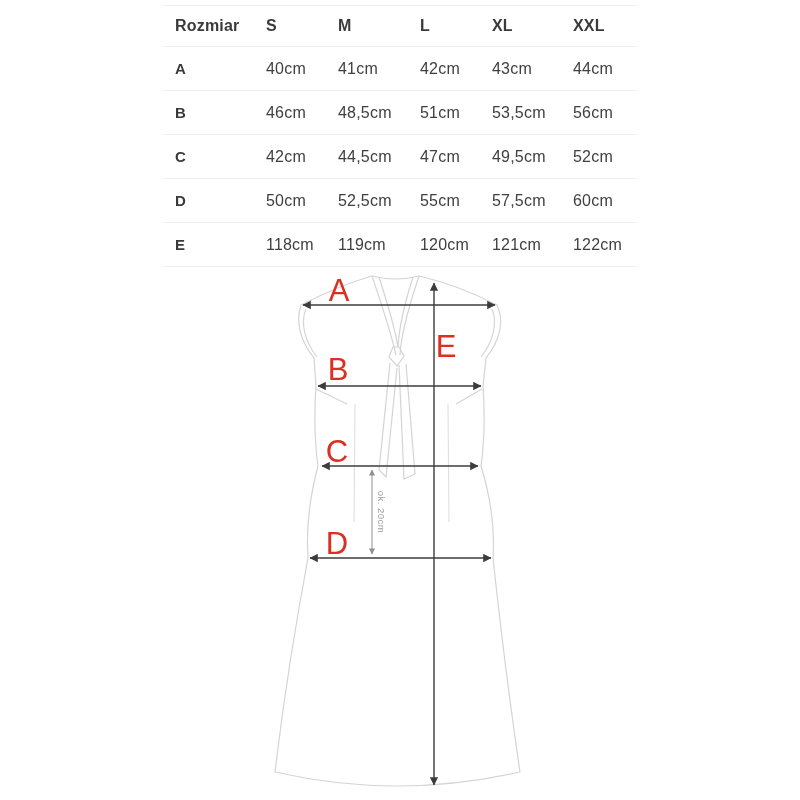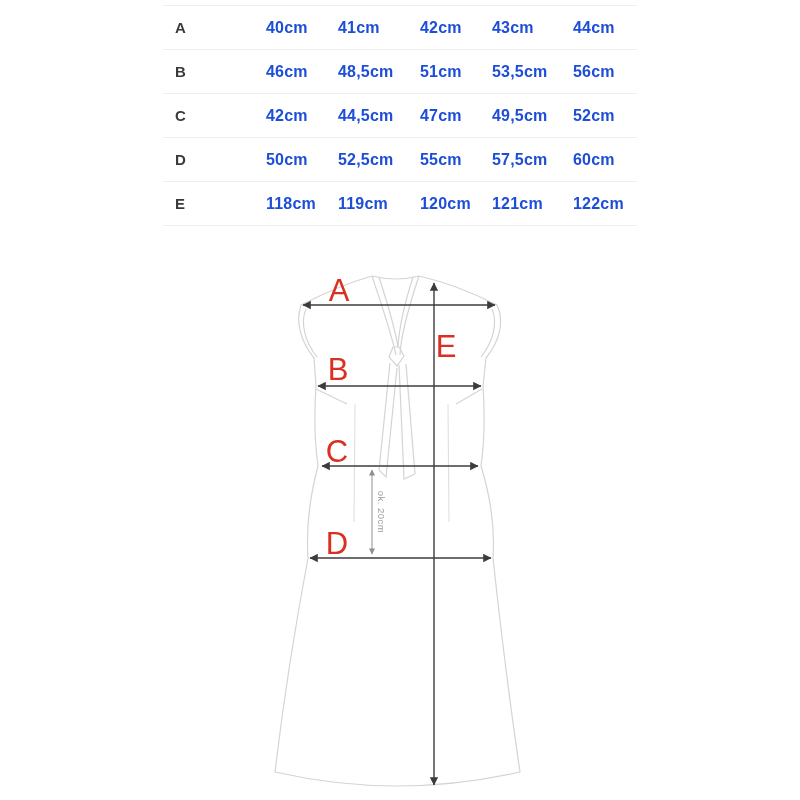--- a/index.html
+++ b/index.html
@@ -7,35 +7,43 @@
        font-family:"Liberation Sans",sans-serif;}
 
   
   .chart{position:absolute;left:163px;top:5px;width:474px;border-bottom:1px solid #efefef;}
   .chart .row{display:grid;grid-template-columns:103px 72px 82px 72px 81px 1fr;
               align-items:center;height:43px;border-top:1px solid #efefef;}
   .chart .row.header{height:40px;}
   .chart .hcell{font-size:16px;font-weight:700;color:#3a3a3a;letter-spacing:.2px;}
   .chart .hcell:first-child,.chart .rlabel{padding-left:12px;}
   .chart .rlabel{font-size:15px;font-weight:700;color:#3a3a3a;}
-  .chart .cell{font-size:16px;font-weight:700;color:#1d4ed8;letter-spacing:.2px;}
+  .chart .cell{font-size:16px;font-weight:400;color:#404040;letter-spacing:.2px;}
 
   
   .diagram{position:absolute;left:0;top:0;width:800px;height:800px;}
   .outline{stroke:#d4d4d4;stroke-width:1.2;fill:none;}
   .outline-light{stroke:#dfdfdf;stroke-width:1.1;fill:none;}
   .mline{stroke:#3c3c3c;stroke-width:1.4;fill:none;}
   .dimline{stroke:#8f8f8f;stroke-width:1;fill:none;}
   .mlabel{font-family:"Liberation Sans",sans-serif;font-size:31px;fill:#da2f21;}
   .dimtext{font-family:"Liberation Sans",sans-serif;font-size:9.5px;fill:#9b9b9b;letter-spacing:.5px;}
 </style>
 </head>
 <body>
 
 <div class="chart">
+  <div class="row header">
+    <div class="hcell">Rozmiar</div>
+    <div class="hcell">S</div>
+    <div class="hcell">M</div>
+    <div class="hcell">L</div>
+    <div class="hcell">XL</div>
+    <div class="hcell">XXL</div>
+  </div>
 
   <div class="row">
     <div class="rlabel">A</div>
     <div class="cell">40cm</div>
     <div class="cell">41cm</div>
     <div class="cell">42cm</div>
     <div class="cell">43cm</div>
     <div class="cell">44cm</div>
   </div>
 

